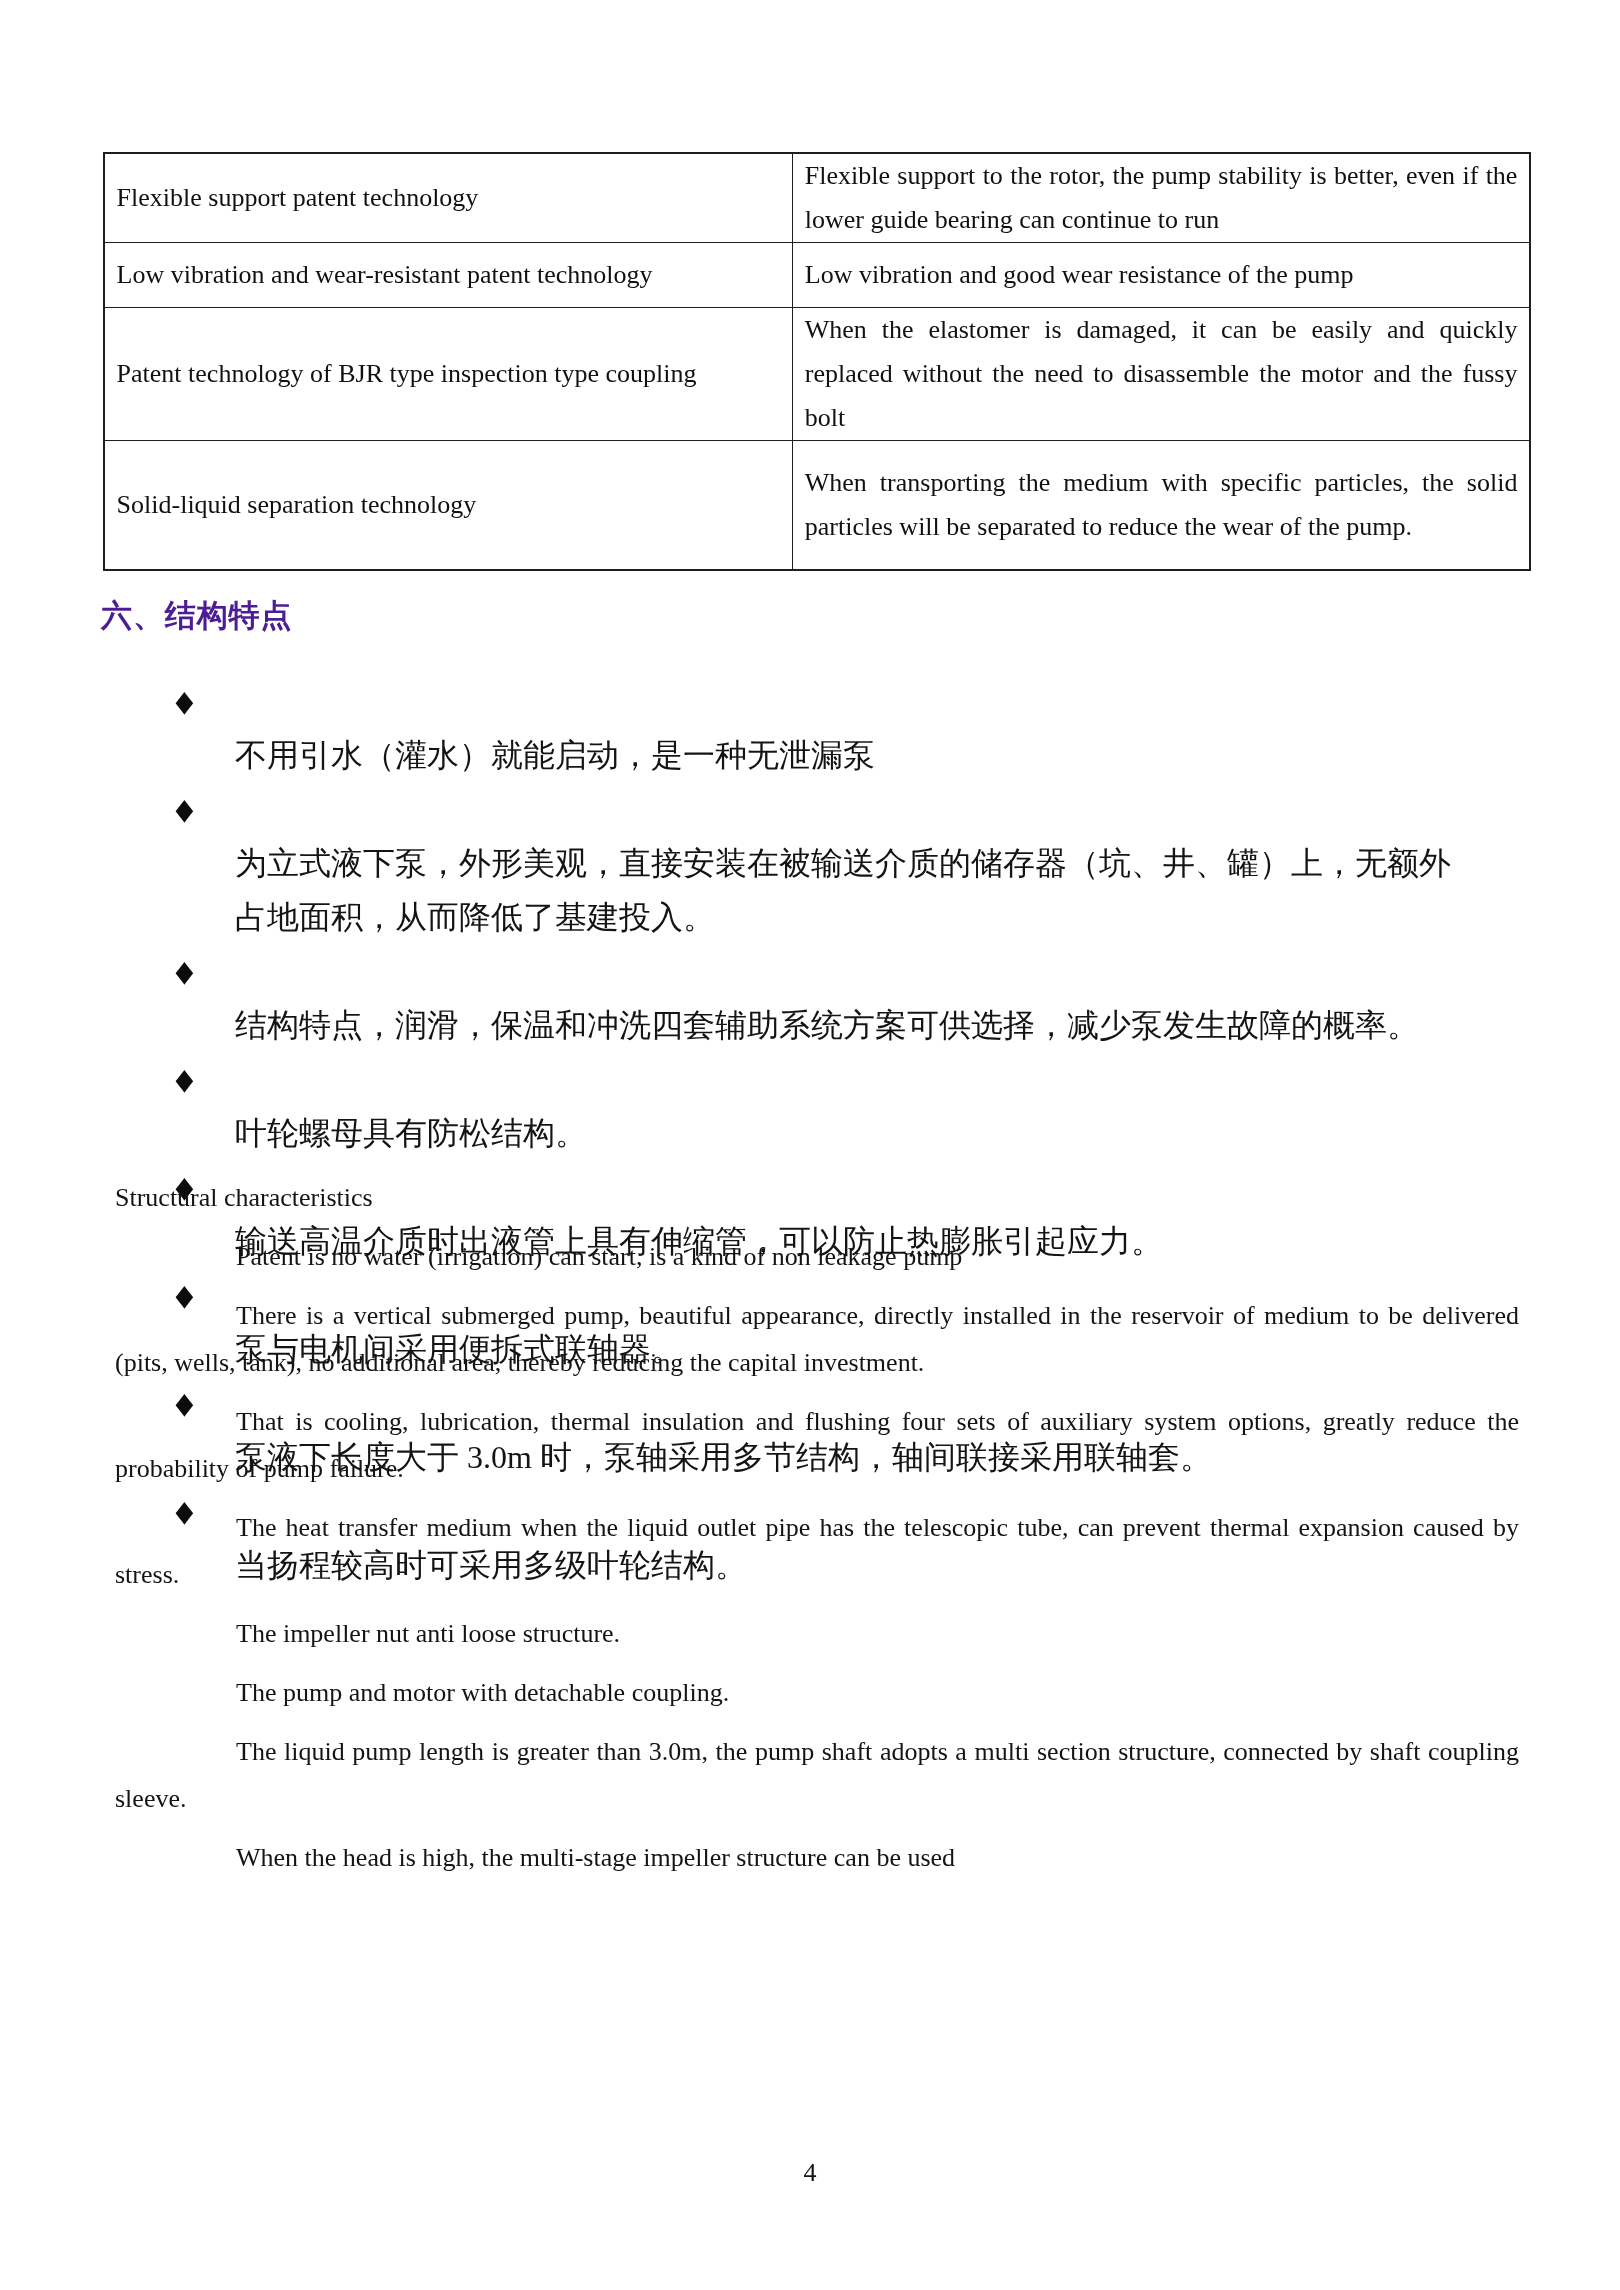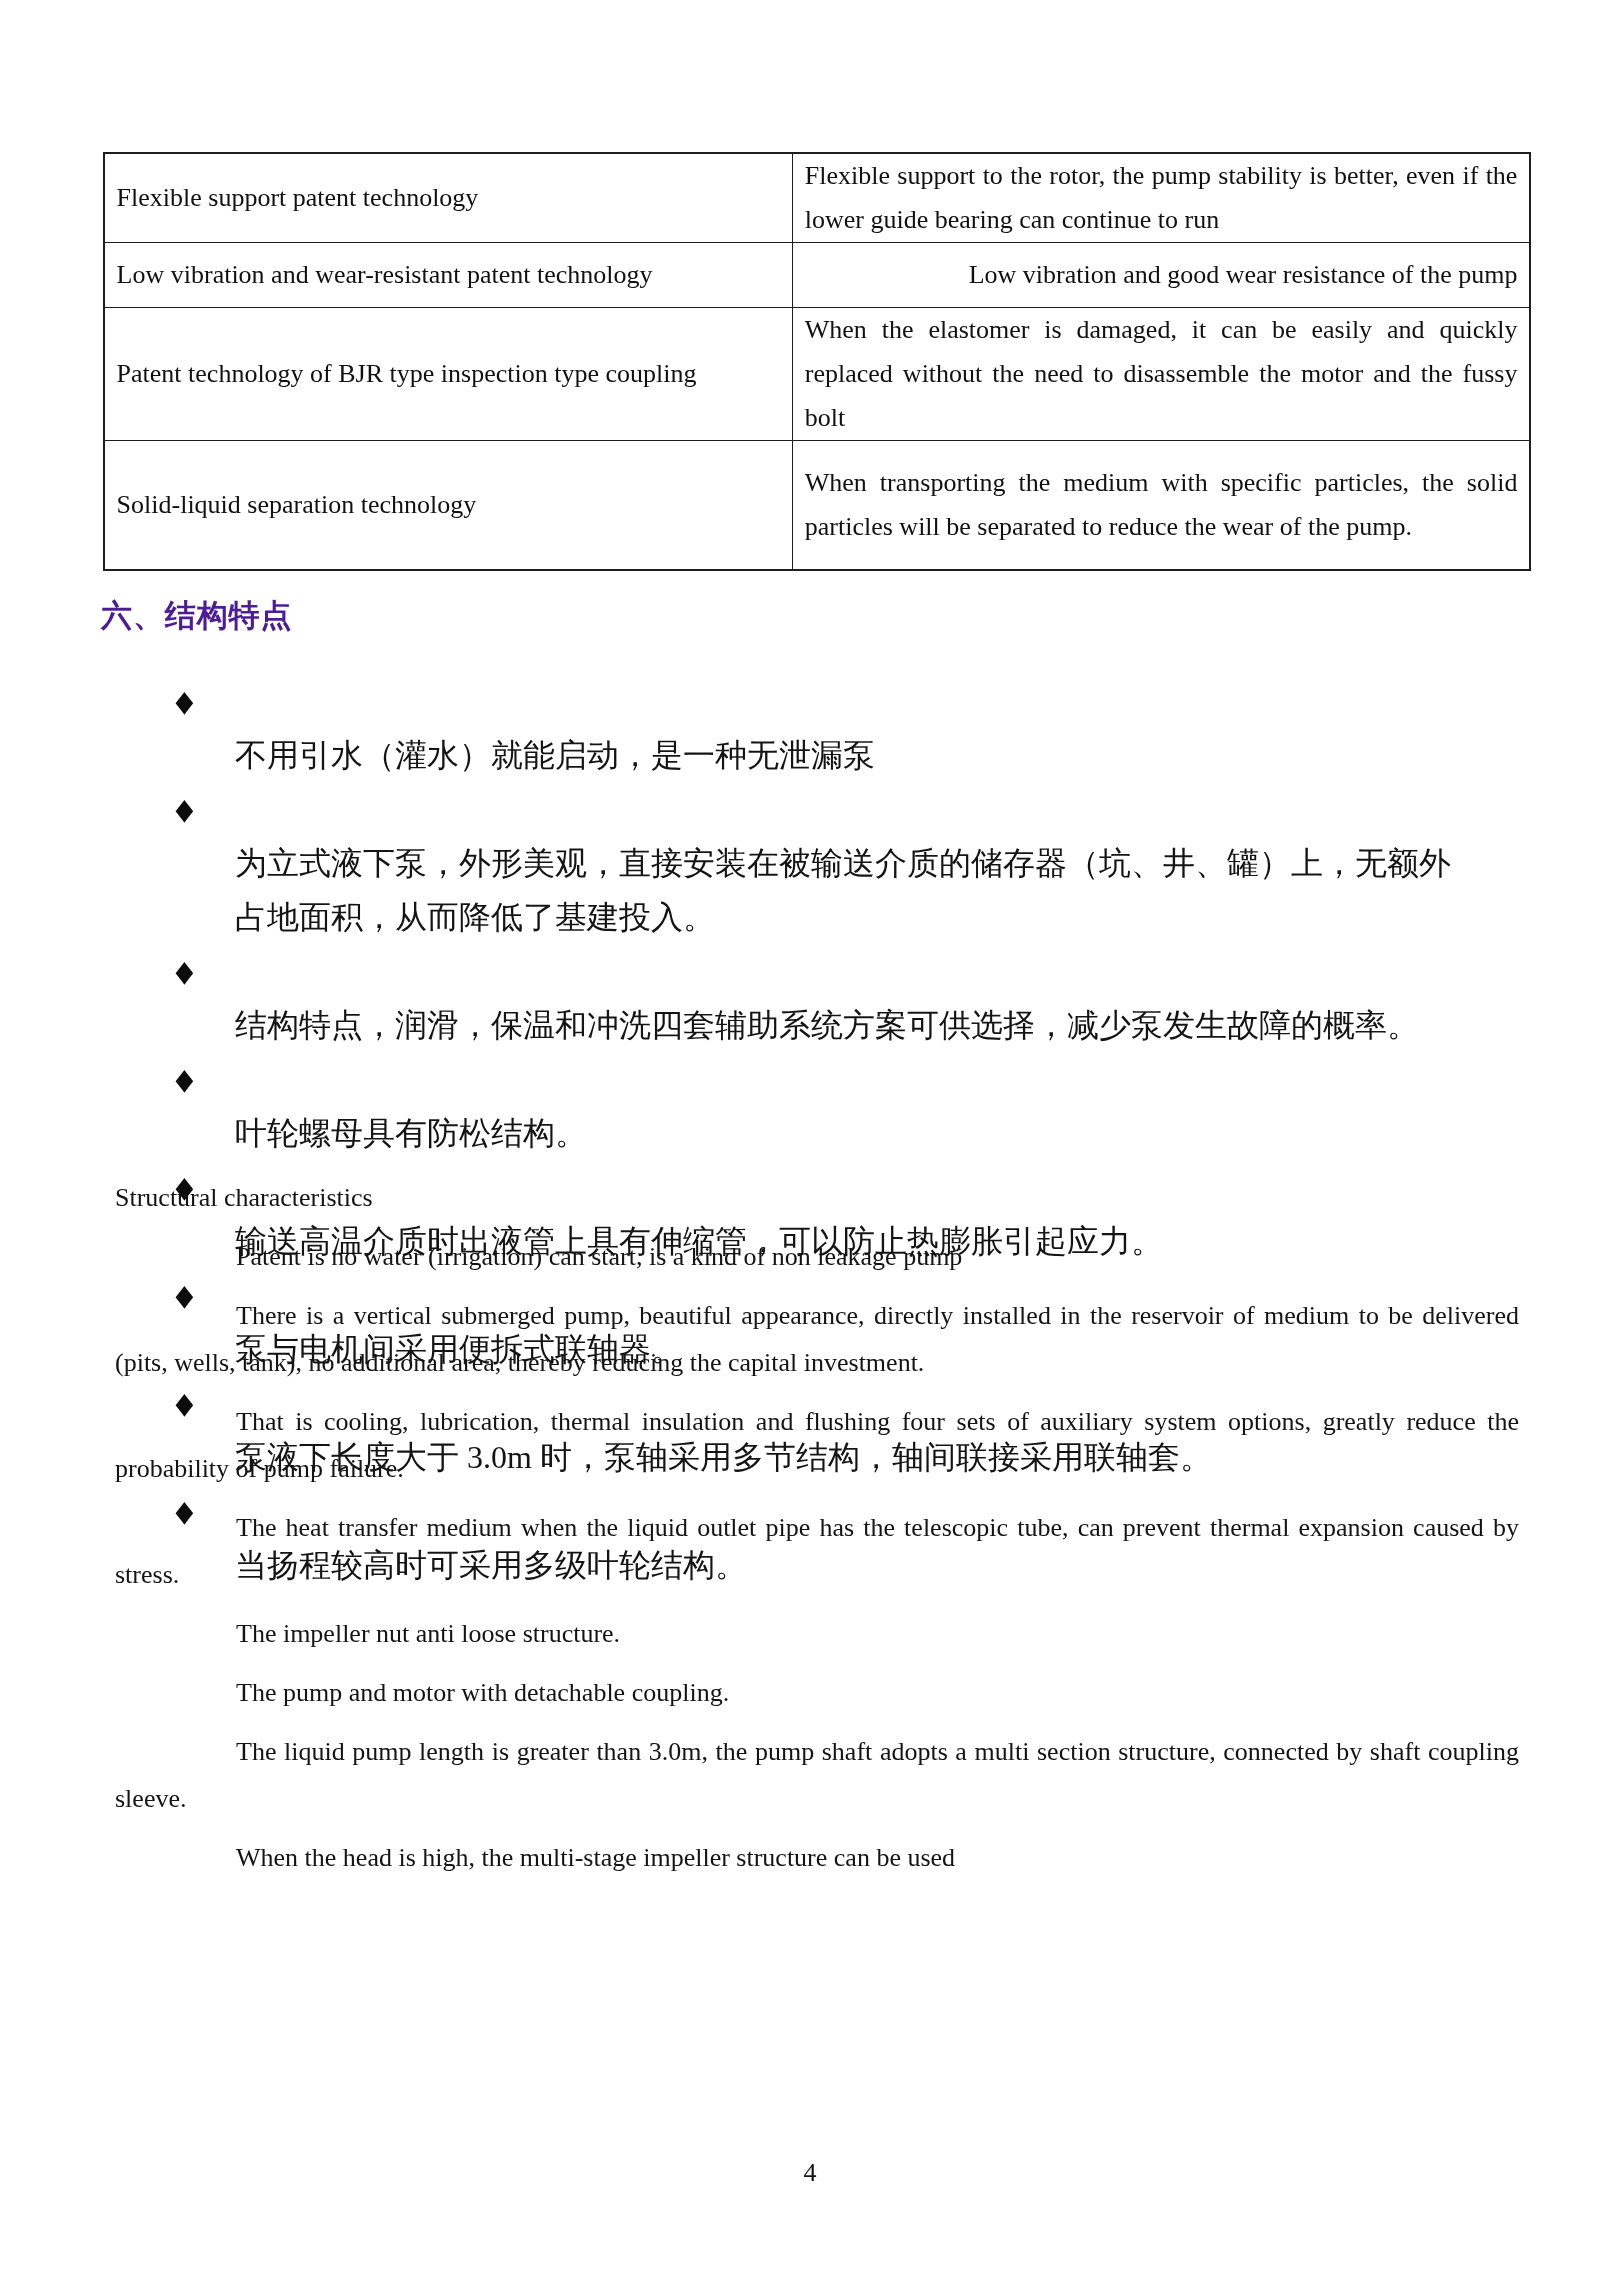--- a/index.html
+++ b/index.html
@@ -27,21 +27,21 @@
     padding:0 11.6px;
     vertical-align:middle;
     overflow:hidden;
   }
   .feature-cell { width:664px; text-align:left; }
   .row-1 td { height:84px; }
   .row-2 td { height:64px; }
   .row-3 td { height:126px; }
   .row-4 td { height:128px; }
   .desc-left    { text-align:justify; }
-  .desc-center  { text-align:right; }
+  .desc-center  { text-align:left; }
   .desc-justify { text-align:justify; }
 
   
   .section-heading {
     position:absolute; left:101px; top:594px;
     font-family:"Liberation Sans","DejaVu Sans",sans-serif;
     font-weight:700;
     font-size:31px;
     line-height:43px;
     letter-spacing:0.9px;

